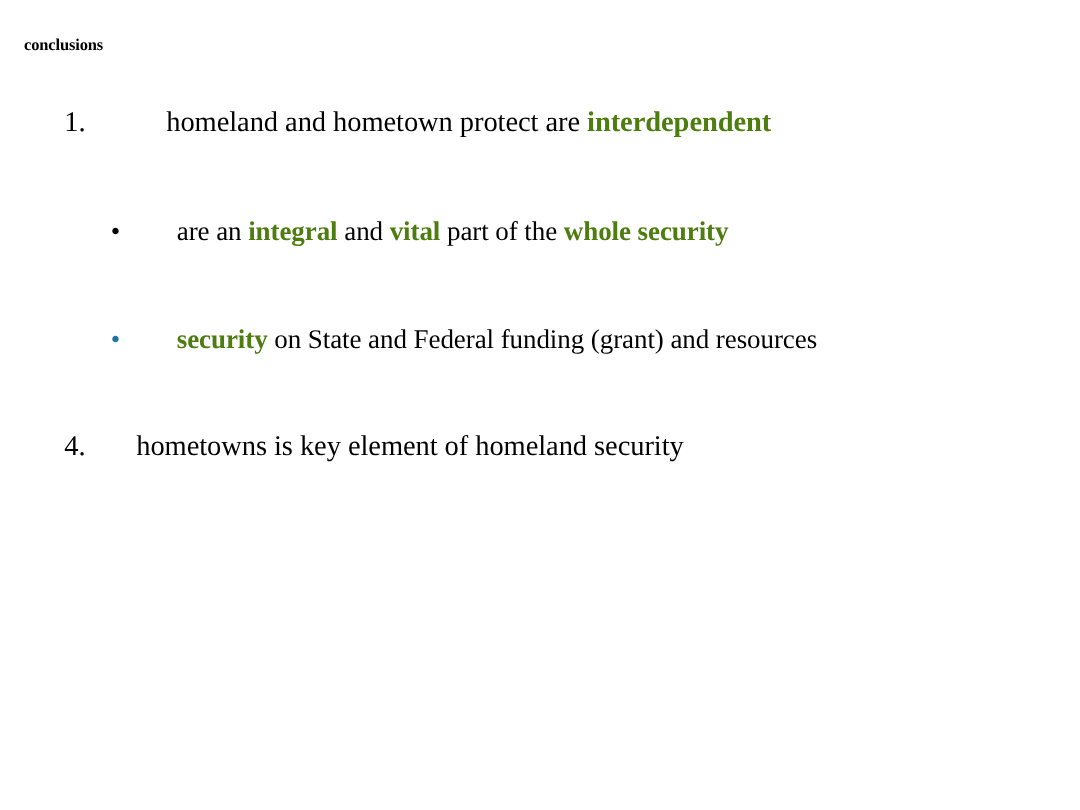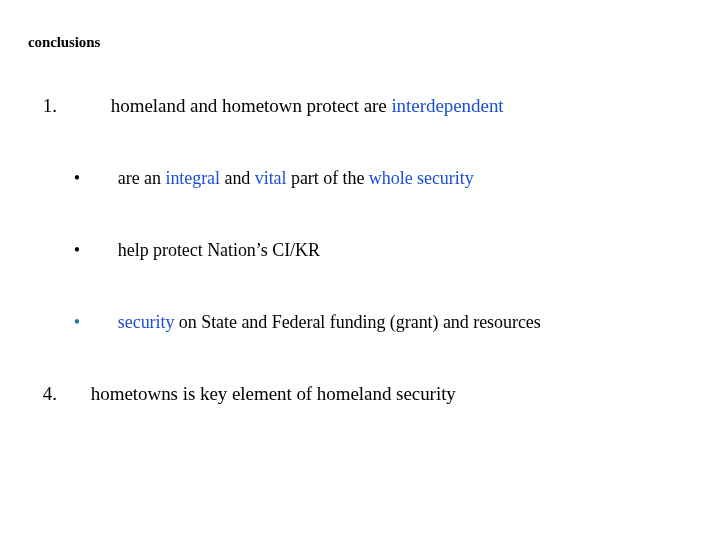--- a/index.html
+++ b/index.html
@@ -19,24 +19,24 @@
   .slide {
     position: relative;
     width: 720px;
     height: 540px;
     box-sizing: border-box;
     padding: 14px 10px 0 12px;
   }
 
   .section-heading {
     font-weight: bold;
-    font-size: 15px;
+    font-size: 11px;
     line-height: 24px;
     letter-spacing: -0.1px;
-    margin: 16px;
+    margin: 4px;
     white-space: pre;
   }
 
   .line {
     font-size: 19px;
     line-height: 24px;
     white-space: pre;
     margin: 0;
     position: relative;
     letter-spacing: -0.05px;
@@ -65,43 +65,40 @@
   
   .bullet-2 {
     padding-left: 66px;
     text-indent: -22px;
     font-size: 18px;
   }
   .bullet-2 .marker {
     display: inline-block;
     width: 22px;
   }
-  .accent { color: #1d4ed8; font-weight: normal; }
+  .accent { color: #4d7c0f; font-weight: bold; }
   .marker.accent { color: #1F72A8; font-weight: normal; }
 </style>
 </head>
 <body>
 
 <div class="slide">
 
   <div class="section-heading">conclusions</div>
 
   <div class="line num-wide">
     <span class="marker">1.</span><span>homeland and hometown protect are </span><span class="accent">interdependent</span>
   </div>
 
 
 
   <div class="line bullet-2">
     <span class="marker">•</span><span>are an </span><span class="accent">integral</span><span> and </span><span class="accent">vital</span><span> part of the </span><span class="accent">whole security</span>
   </div>
 
-  <div class="line bullet-2">
-    <span class="marker">•</span><span>help protect Nation’s CI/KR</span>
-  </div>
 
   <div class="line bullet-2">
     <span class="marker accent">•</span><span class="accent">security</span><span> on State and Federal funding (grant) and resources</span>
   </div>
 
   <div class="line num-narrow">
     <span class="marker">4.</span><span>hometowns is key element of homeland security</span>
   </div>
 
 </div>

